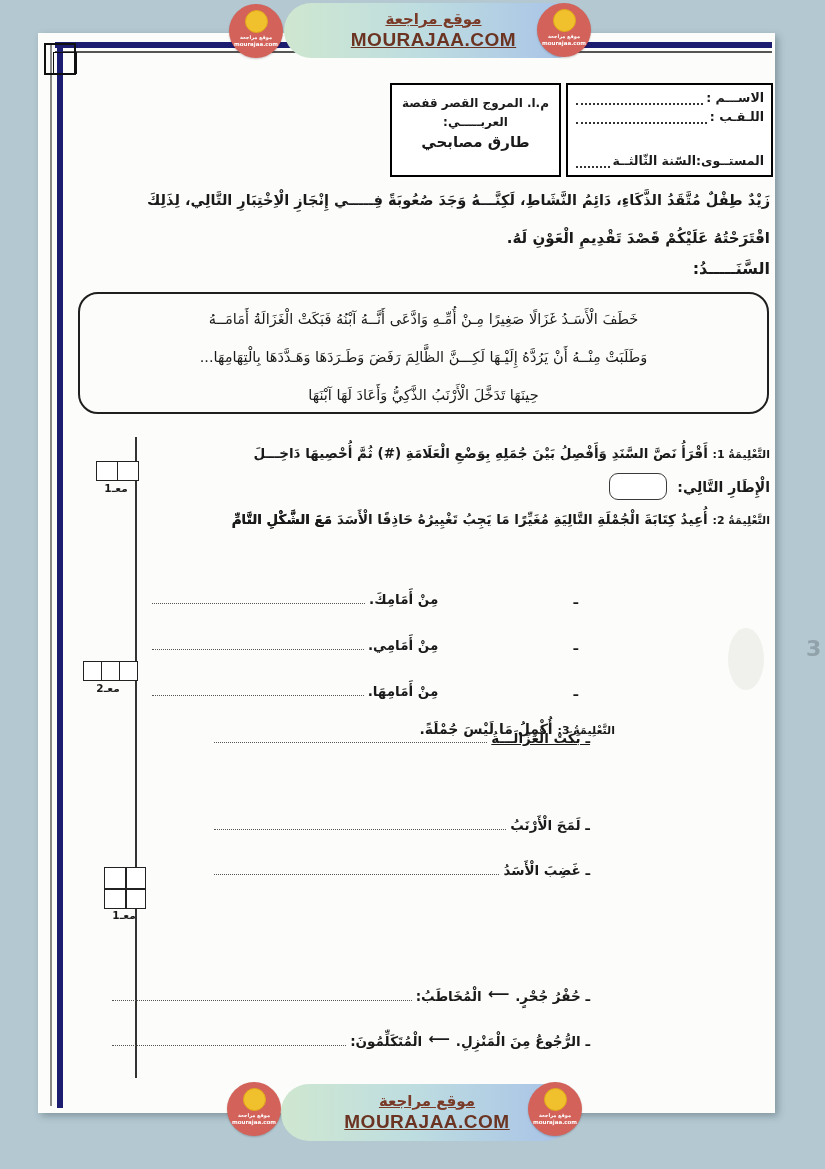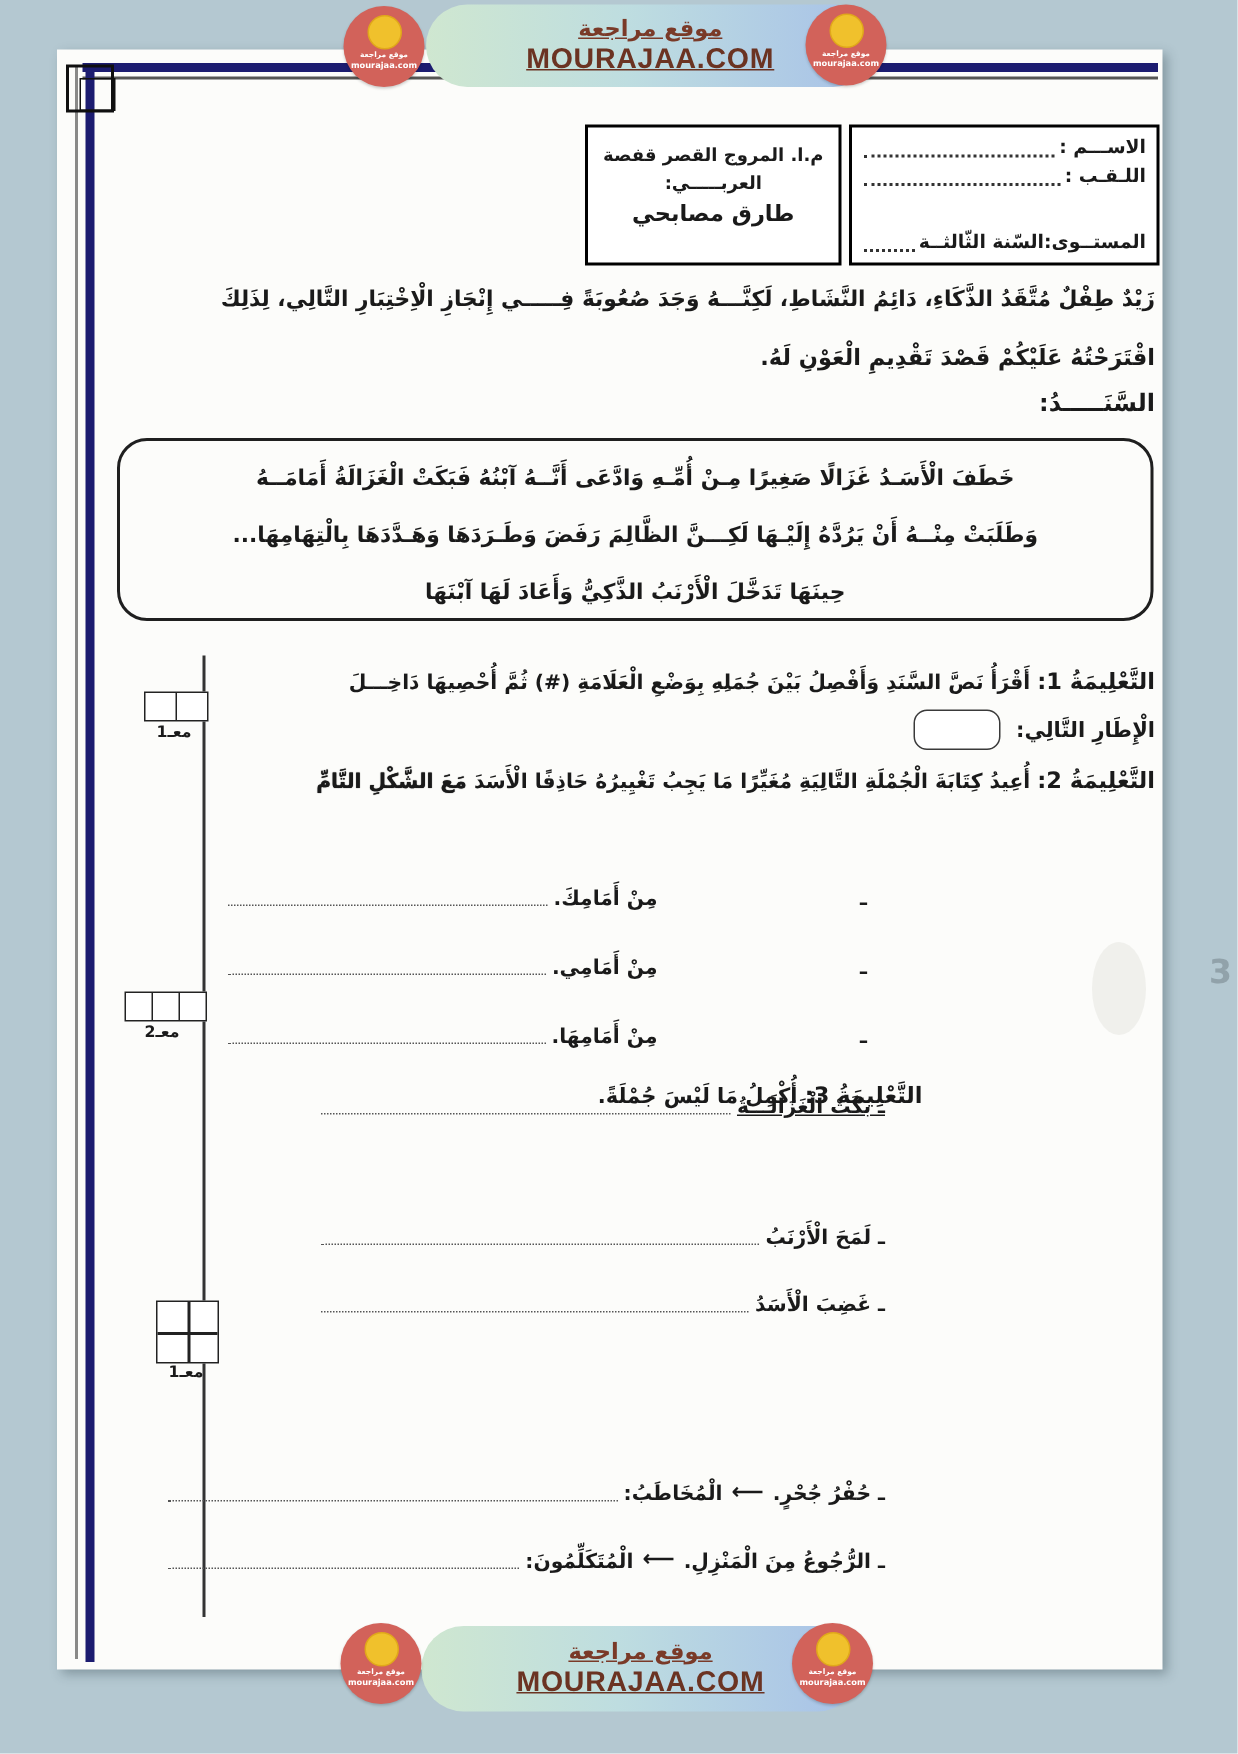--- a/index.html
+++ b/index.html
@@ -39,24 +39,24 @@
   .school .l3{font-size:15px;}
   
   .rtl{direction:rtl; text-align:right; font-weight:bold;}
   .nowrap{white-space:nowrap;}
   .intro1{left:80px; top:187px; width:690px; font-size:14.5px; line-height:1.9;}
   .intro2{left:80px; top:229px; width:690px; font-size:15px;}
   .sanad-label{left:600px; top:259px; width:170px; font-size:16px;}
   .sanad-box{
     left:78px; top:292px; width:691px; height:122px;
     border:2px solid #1f1f1f; border-radius:20px;
-    direction:rtl; text-align:center; font-weight:bold;
+    direction:rtl; text-align:center; font-weight:normal;
     font-size:14.5px; line-height:38px; padding-top:6px; box-sizing:border-box;
   }
-  .task-label{font-size:15px; letter-spacing:0;}
+  .task-label{font-size:11px; letter-spacing:0;}
   .t-line{font-size:13.5px; line-height:1.8;}
   .task1-l1{left:140px; top:441px; width:630px;}
   .task1-l2{left:140px; top:473px; width:630px; display:flex; direction:rtl; align-items:center; font-size:14px;}
   .frame-answer{display:inline-block; width:56px; height:25px; border:1.6px solid #3a3a3a; border-radius:9px; margin:0 10px 0 0; background:#fff;}
   .task2-l{left:140px; top:507px; width:630px;}
   .heavy{text-shadow:0 0 .6px #000;}
   .task2-sent{left:145px; top:549px; width:440px; font-size:14px;}
   .fillrow{display:flex; direction:rtl; align-items:flex-end; font-weight:bold; font-size:13.5px;}
   .t2row{left:150px; width:428px;}
   .t2row .gap{width:135px;}

